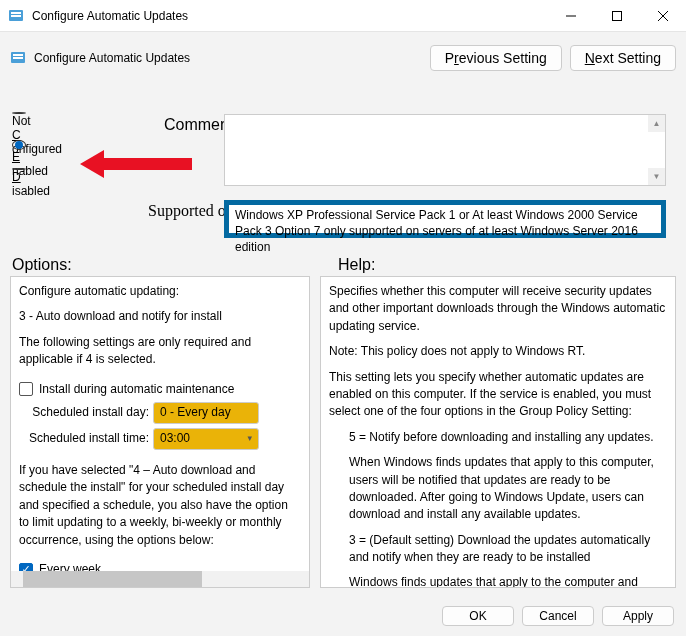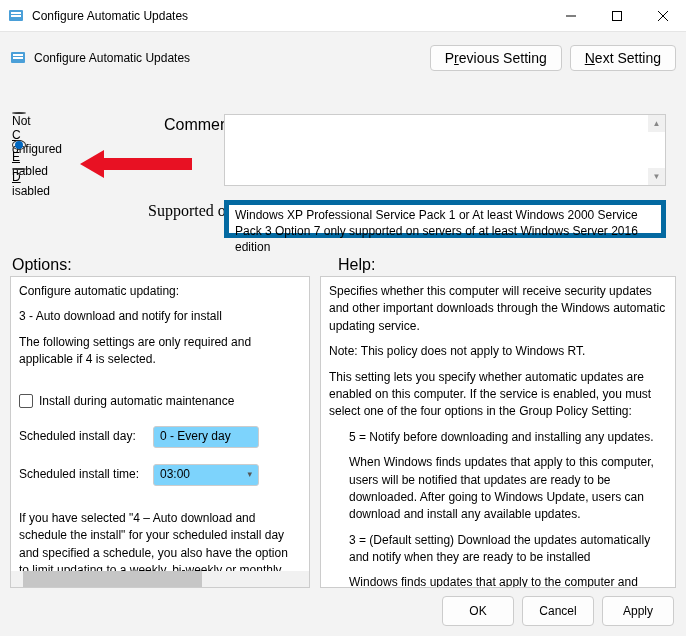--- a/index.html
+++ b/index.html
@@ -25,30 +25,30 @@
   .comment-box { position: absolute; left: 224px; top: 82px; width: 442px; height: 72px; background: #fff; border: 1px solid #ccc; }
   .comment-box .sbtn { position: absolute; right: 0; top: 0; width: 17px; height: 17px; background: #f0f0f0; display:flex;align-items:center;justify-content:center;color:#888;font-size:8px;}
   .comment-box .sbtn.bot { top: auto; bottom: 0; }
   .supported-box { position: absolute; left: 224px; top: 168px; width: 442px; height: 38px; background: #fff; border: 5px solid #0369a1; padding: 2px 6px; font-size: 12px; line-height: 1.35; }
   .section-lbls { position: absolute; top: 224px; left: 12px; right: 12px; display: flex; }
   .section-lbls > div:first-child { width: 326px; }
   .panel { position: absolute; top: 244px; background: #fff; border: 1px solid #ccc; bottom: 48px; overflow: hidden; }
   .opt-panel { left: 10px; width: 300px; padding: 6px 8px; }
   .help-panel { left: 320px; right: 10px; padding: 6px 8px; overflow-y: auto; }
   .opt-panel div, .help-panel div { font-size: 12px; line-height: 1.45; }
-  .dropdown { display: inline-flex; align-items: center; justify-content: space-between; background: #7dd3fc; border: 1px solid #ccc; border-radius: 3px; height: 22px; padding: 0 6px; font-size: 12px; min-width: 106px; margin-left: 4px; cursor:pointer;}
+  .dropdown { display: inline-flex; align-items: center; justify-content: space-between; background: #eab308; border: 1px solid #ccc; border-radius: 3px; height: 22px; padding: 0 6px; font-size: 12px; min-width: 106px; margin-left: 4px; cursor:pointer;}
   .dropdown .chev { font-size: 9px; color: #555; margin-left: 10px; }
   .check { width: 14px; height: 14px; border: 1px solid #555; border-radius: 2px; display: inline-flex; align-items: center; justify-content: center; margin-right: 6px; vertical-align: middle; cursor:pointer;}
   .check.sel { background: #0067c0; border-color: #0067c0; color: #fff; font-size: 11px; }
   .bottom-btns { position: absolute; bottom: 10px; right: 12px; display: flex; gap: 8px; }
-  .btn { background: #fdfdfd; border: 1px solid #ccc; border-radius: 4px; height: 30px; width: 72px; font-size: 12px; cursor: pointer; }
+  .btn { background: #fdfdfd; border: 1px solid #ccc; border-radius: 4px; height: 20px; width: 72px; font-size: 12px; cursor: pointer; }
   .hscroll { position: absolute; left: 0; right: 0; bottom: 0; height: 16px; background: #f1f1f1; display:flex; }
   .hscroll .thumb { background: #c6c6c6; height: 100%; }
   .sp { height: 8px; }
-  .row-flex { display:flex; align-items:center; margin:16px 0;}
+  .row-flex { display:flex; align-items:center; margin:4px 0;text-align:right;}
 </style>
 </head>
 <body>
 
 <div class="titlebar">
   <span class="icon">
     <svg viewBox="0 0 16 16">
         <rect x="1" y="2" width="14" height="11" fill="#4a9fd8" rx="1"></rect>
         <rect x="3" y="4" width="10" height="2" fill="#fff"></rect>
         <rect x="3" y="7" width="10" height="2" fill="#fff"></rect>

